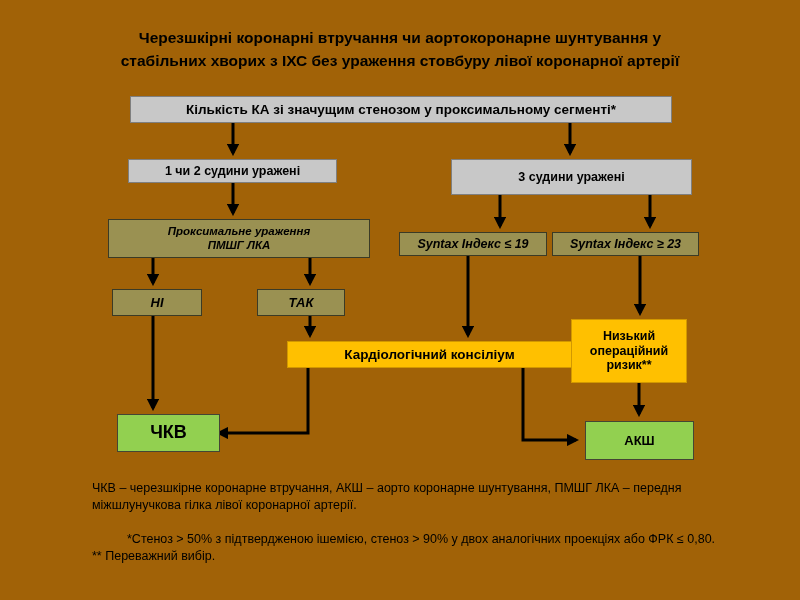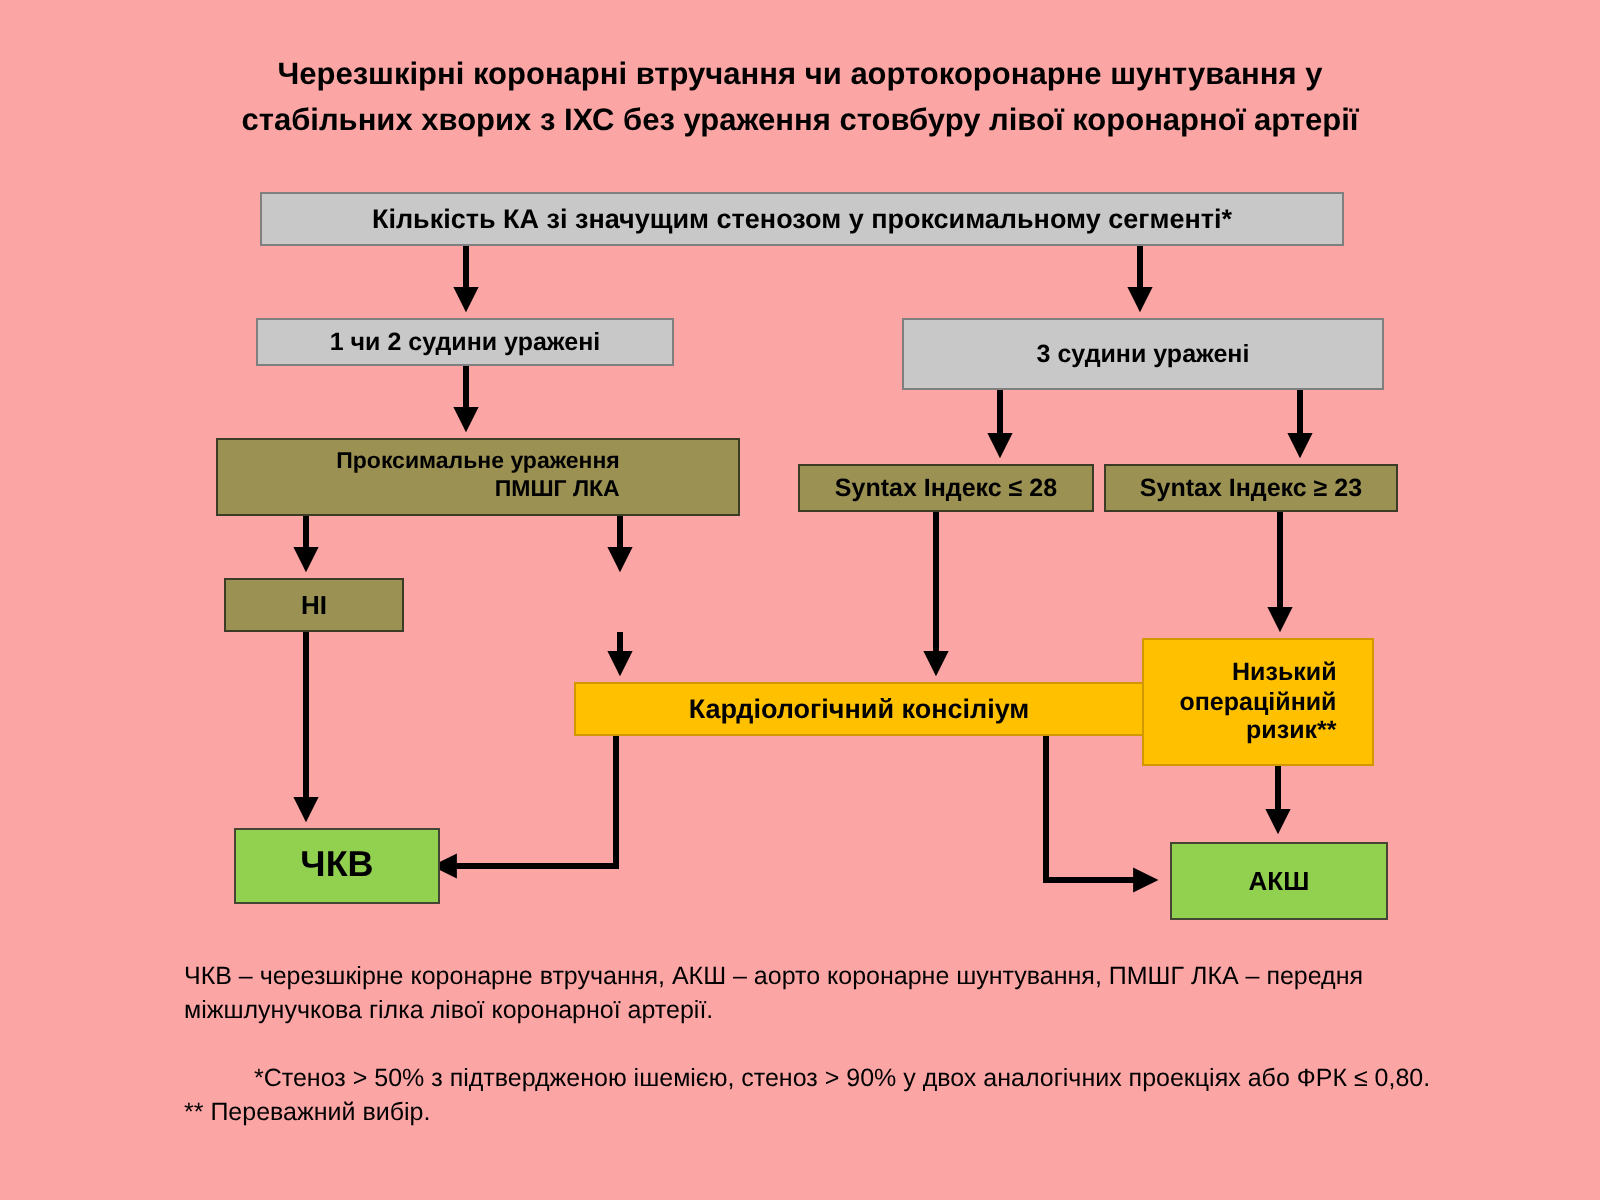--- a/index.html
+++ b/index.html
@@ -1,34 +1,34 @@
 <!DOCTYPE html>
 <html style="--gray-fill: #C8C8C8; --gray-border: #7F7F7F; --olive-fill: #9A9152; --olive-border: #3B3B26; --orange-fill: #FFC000; --orange-border: #D29800; --green-fill: #92D050; --green-border: #454534; --arrow: #000000;"><head>
 <meta charset="utf-8">
 <style>
   html,body{margin:0;padding:0;}
   body{
     width:800px;height:600px;background:#ffffff;overflow:hidden;
     font-family:"Liberation Sans", sans-serif;color:#000;
   }
-  #stage{position:relative;width:800px;height:600px;background:#fca5a5;}
+  #stage{position:relative;width:800px;height:600px;background:#a16207;}
 
   .title{
     position:absolute;top:26px;left:0;width:800px;
     text-align:center;font-weight:bold;font-size:15.5px;line-height:23px;
   }
 
   .node{
     position:absolute;box-sizing:border-box;
     display:flex;align-items:center;justify-content:center;
-    text-align:right;font-weight:bold;font-size:12.5px;line-height:1.18;
+    text-align:center;font-weight:bold;font-size:12.5px;line-height:1.18;
     white-space:pre-line;padding:1px 0;
   }
   .gray  {background:var(--gray-fill,#C8C8C8);  border:1px solid var(--gray-border,#808080);}
-  .olive {background:var(--olive-fill,#9A9152); border:1px solid var(--olive-border,#3B3B26);}
+  .olive {background:var(--olive-fill,#9A9152); border:1px solid var(--olive-border,#3B3B26);font-style:italic;}
   .orange{background:var(--orange-fill,#FFC000);border:1px solid var(--orange-border,#D29800);}
   .green {background:var(--green-fill,#92D050); border:1px solid var(--green-border,#454534);}
 
   #n-vessel-count   {left:130px;top:96px; width:542px;height:27px;font-size:13.5px;}
   #n-one-two        {left:128px;top:159px;width:209px;height:24px;}
   #n-three          {left:451px;top:159px;width:241px;height:36px;}
   #n-proximal       {left:108px;top:219px;width:262px;height:39px;font-size:11.5px;}
   #n-syntax-low     {left:399px;top:232px;width:148px;height:24px;}
   #n-syntax-high    {left:552px;top:232px;width:147px;height:24px;}
   #n-no             {left:112px;top:289px;width:90px; height:27px;font-size:13px;}
@@ -82,23 +82,24 @@
     <polyline points="308,368 308,433 219,433" marker-end="url(#ah)"></polyline>
     <polyline points="523,368 523,440 576,440" marker-end="url(#ah)"></polyline>
     <line x1="639" y1="383" x2="639" y2="414" marker-end="url(#ah)"></line>
   </svg>
 
   <div class="node gray" id="n-vessel-count">Кількість КА зі значущим стенозом у проксимальному сегменті*</div>
   <div class="node gray" id="n-one-two">1 чи 2 судини уражені</div>
   <div class="node gray" id="n-three">3 судини уражені</div>
   <div class="node olive" id="n-proximal">Проксимальне ураження
 ПМШГ ЛКА</div>
-  <div class="node olive" id="n-syntax-low">Syntax Індекс ≤ 28</div>
+  <div class="node olive" id="n-syntax-low">Syntax Індекс ≤ 19</div>
   <div class="node olive" id="n-syntax-high">Syntax Індекс ≥ 23</div>
   <div class="node olive" id="n-no">НІ</div>
+  <div class="node olive" id="n-yes">ТАК</div>
   <div class="node orange" id="n-heart-team">Кардіологічний консіліум</div>
   <div class="node orange" id="n-low-risk">Низький
 операційний
 ризик**</div>
   <div class="node green" id="n-pci">ЧКВ</div>
   <div class="node green" id="n-cabg">АКШ</div>
 
   <div class="footnote" id="fn-abbr">ЧКВ – черезшкірне коронарне втручання, АКШ – аорто коронарне шунтування, ПМШГ ЛКА – передня
 міжшлунучкова гілка лівої коронарної артерії.</div>
   <div class="footnote" id="fn-sten">*Стеноз &gt; 50% з підтвердженою ішемією, стеноз &gt; 90% у двох аналогічних проекціях або ФРК ≤ 0,80.</div>

